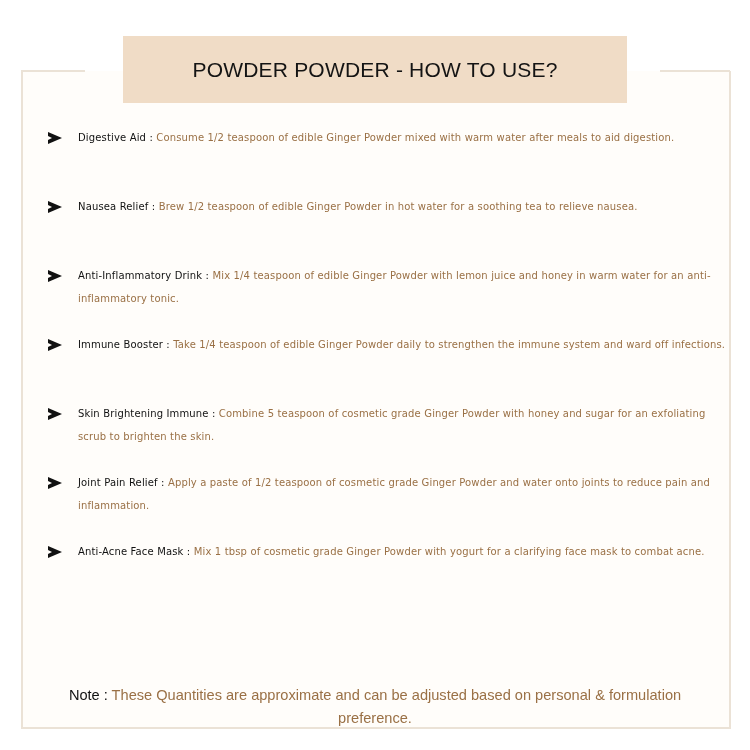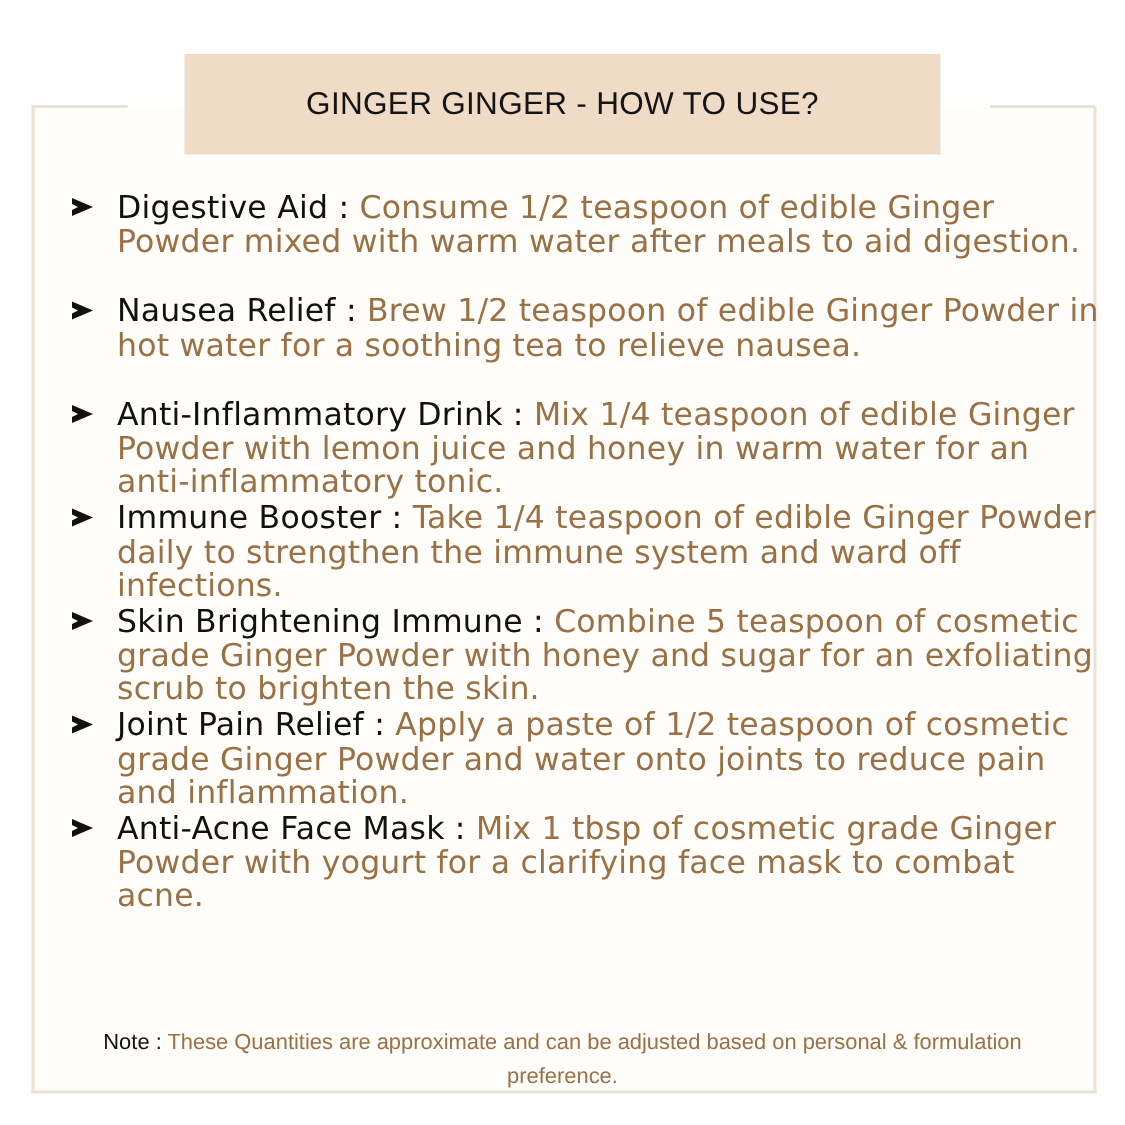--- a/index.html
+++ b/index.html
@@ -84,21 +84,21 @@
       position: absolute;
       left: -14px;
       top: -2px;
       width: 0;
       height: 0;
       border-top: 2px solid transparent;
       border-bottom: 2px solid transparent;
       border-left: 4px solid #fffdfa;
     }
     .use-text {
-      font-size: 21px;
+      font-size: 10px;
       line-height: 22.5px;
       color: #9a7045;
       letter-spacing: 0.15px;
     }
     .use-label {
       color: #111111;
     }
     .note {
       position: absolute;
       left: 60px;
@@ -116,21 +116,21 @@
     }
   </style>
 </head>
 <body>
 
 <div class="frame"></div>
 <div class="frame-top-left"></div>
 <div class="frame-top-right"></div>
 
 <div class="header-box">
-  <span class="header-title">GINGER GINGER - HOW TO USE?</span>
+  <span class="header-title">POWDER POWDER - HOW TO USE?</span>
 </div>
 
 <div class="uses">
   <div class="use-item">
     <span class="bullet"></span>
     <div class="use-text"><span class="use-label">Digestive Aid :</span> <span>Consume 1/2 teaspoon of edible Ginger Powder mixed with warm water after meals to aid digestion.</span></div>
   </div>
   <div class="use-item">
     <span class="bullet"></span>
     <div class="use-text"><span class="use-label">Nausea Relief :</span> <span>Brew 1/2 teaspoon of edible Ginger Powder in hot water for a soothing tea to relieve nausea.</span></div>

